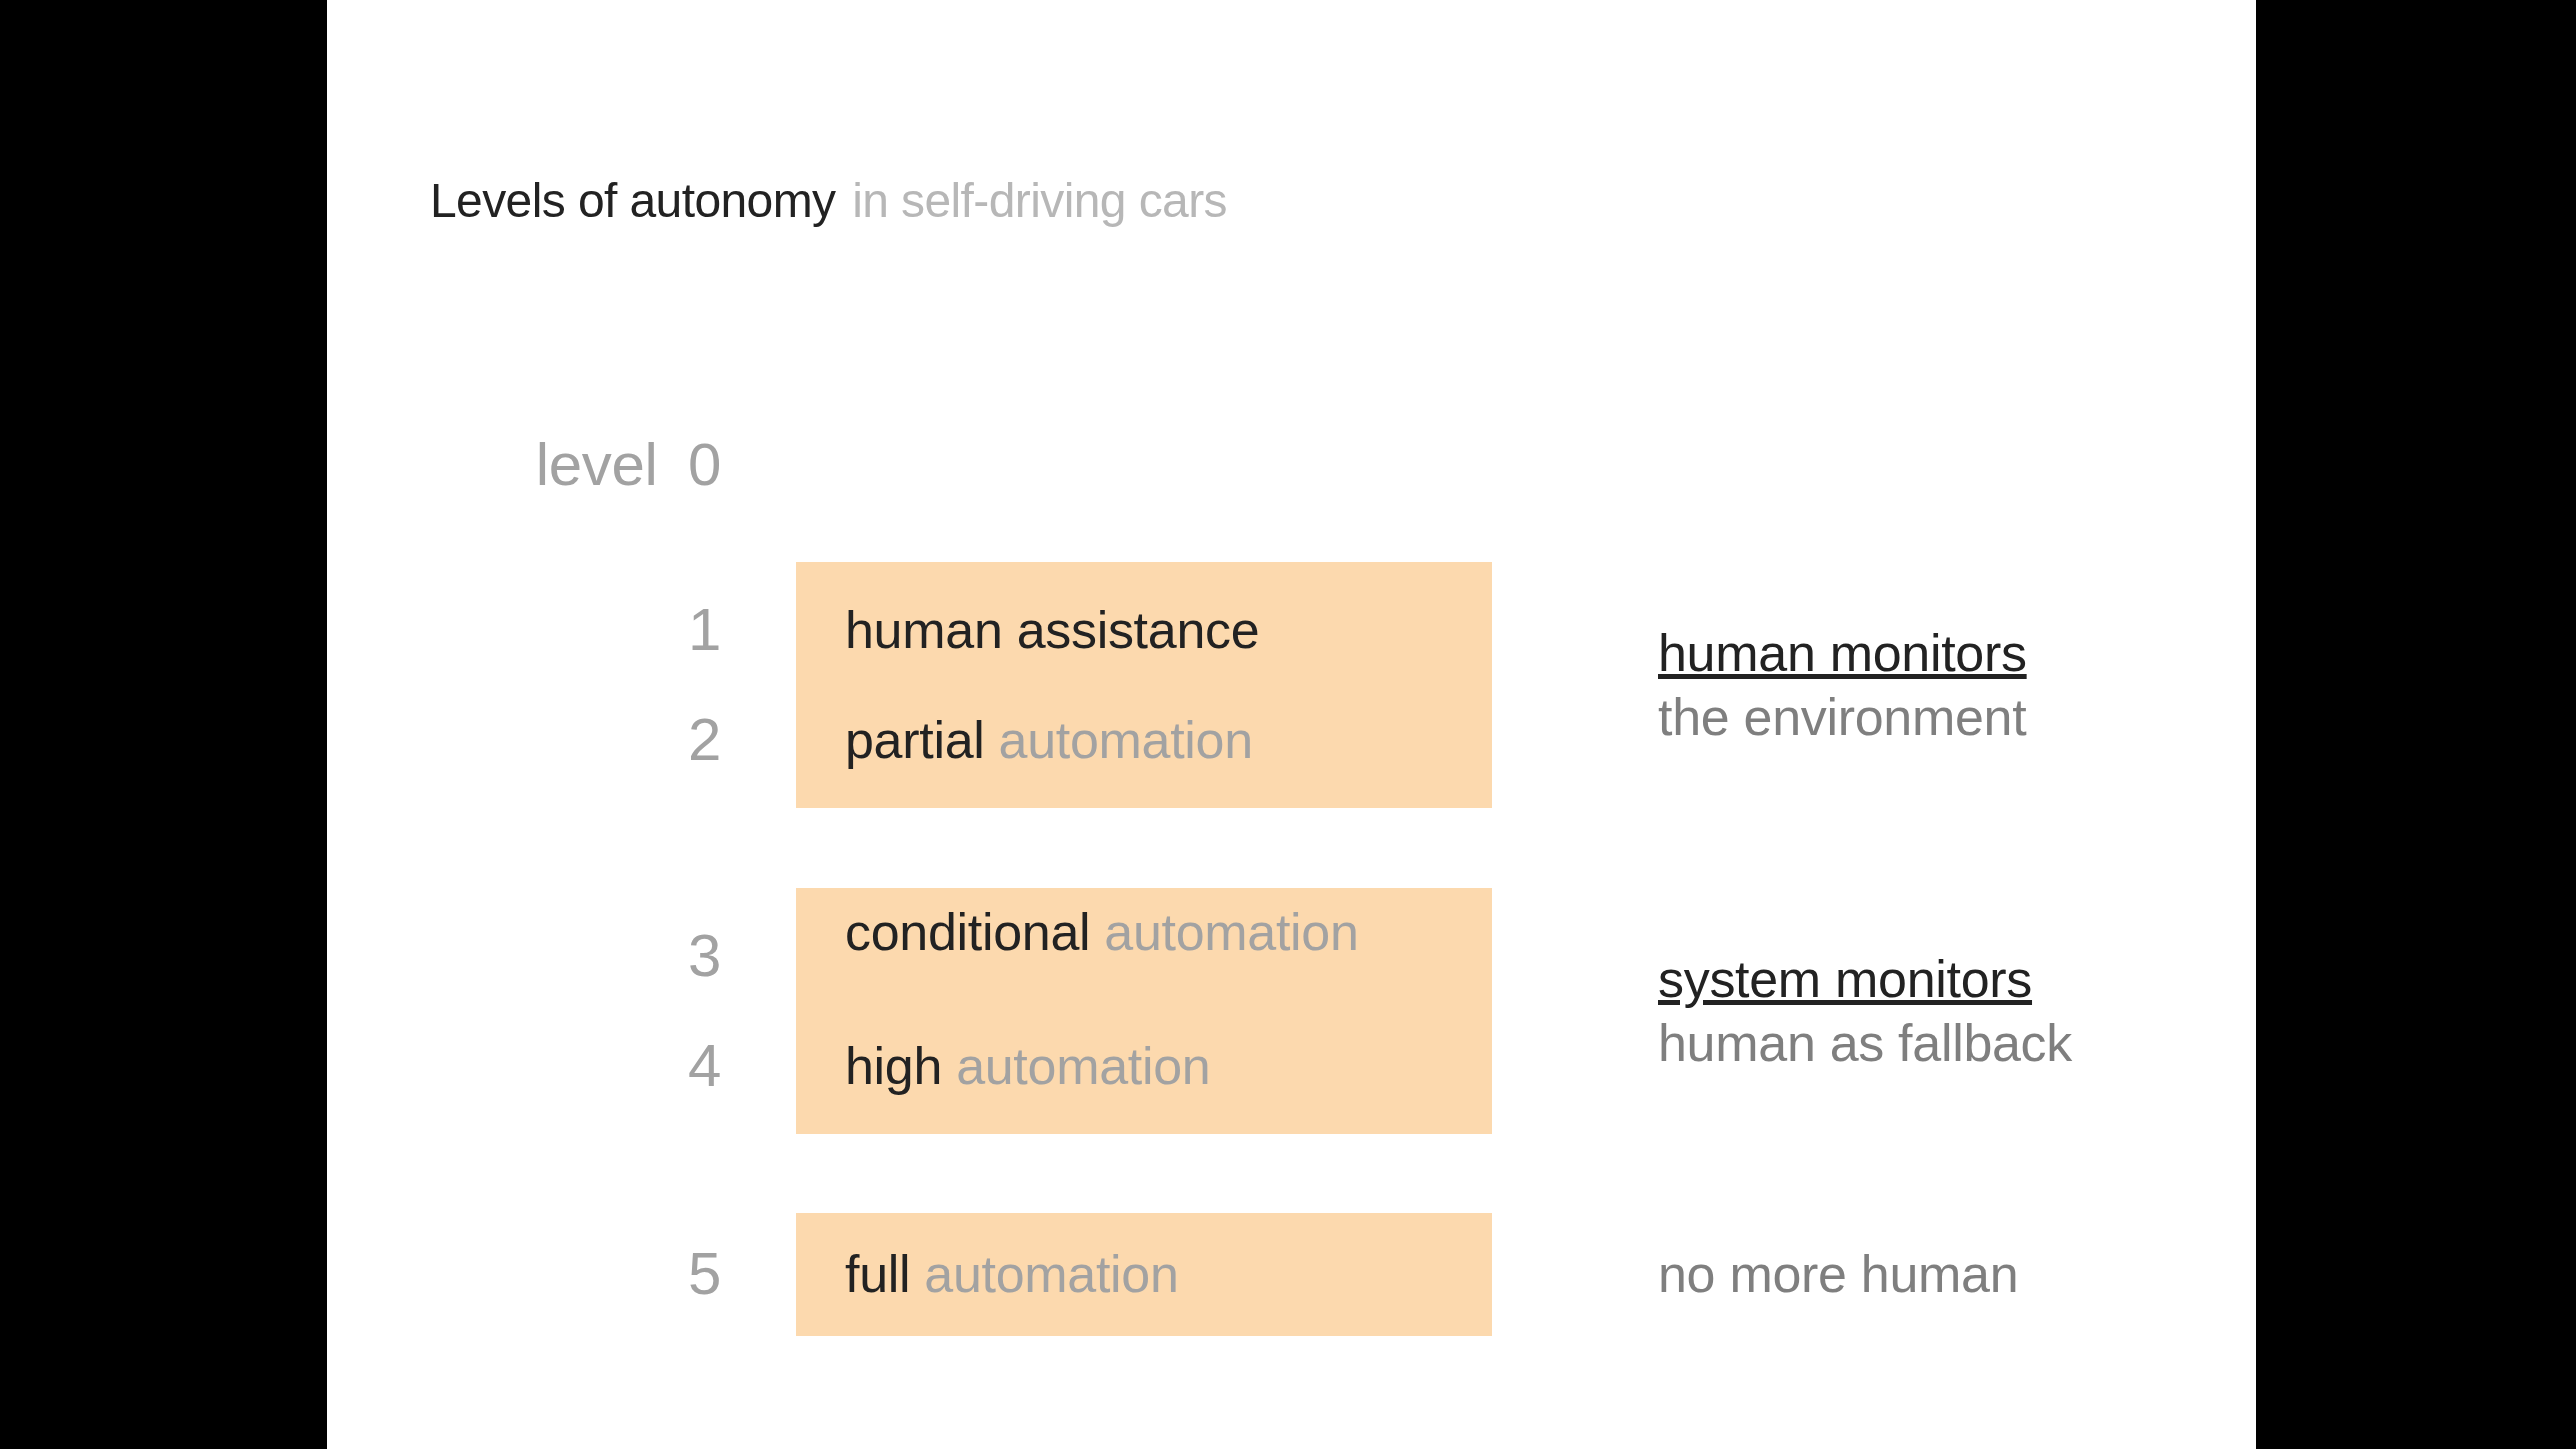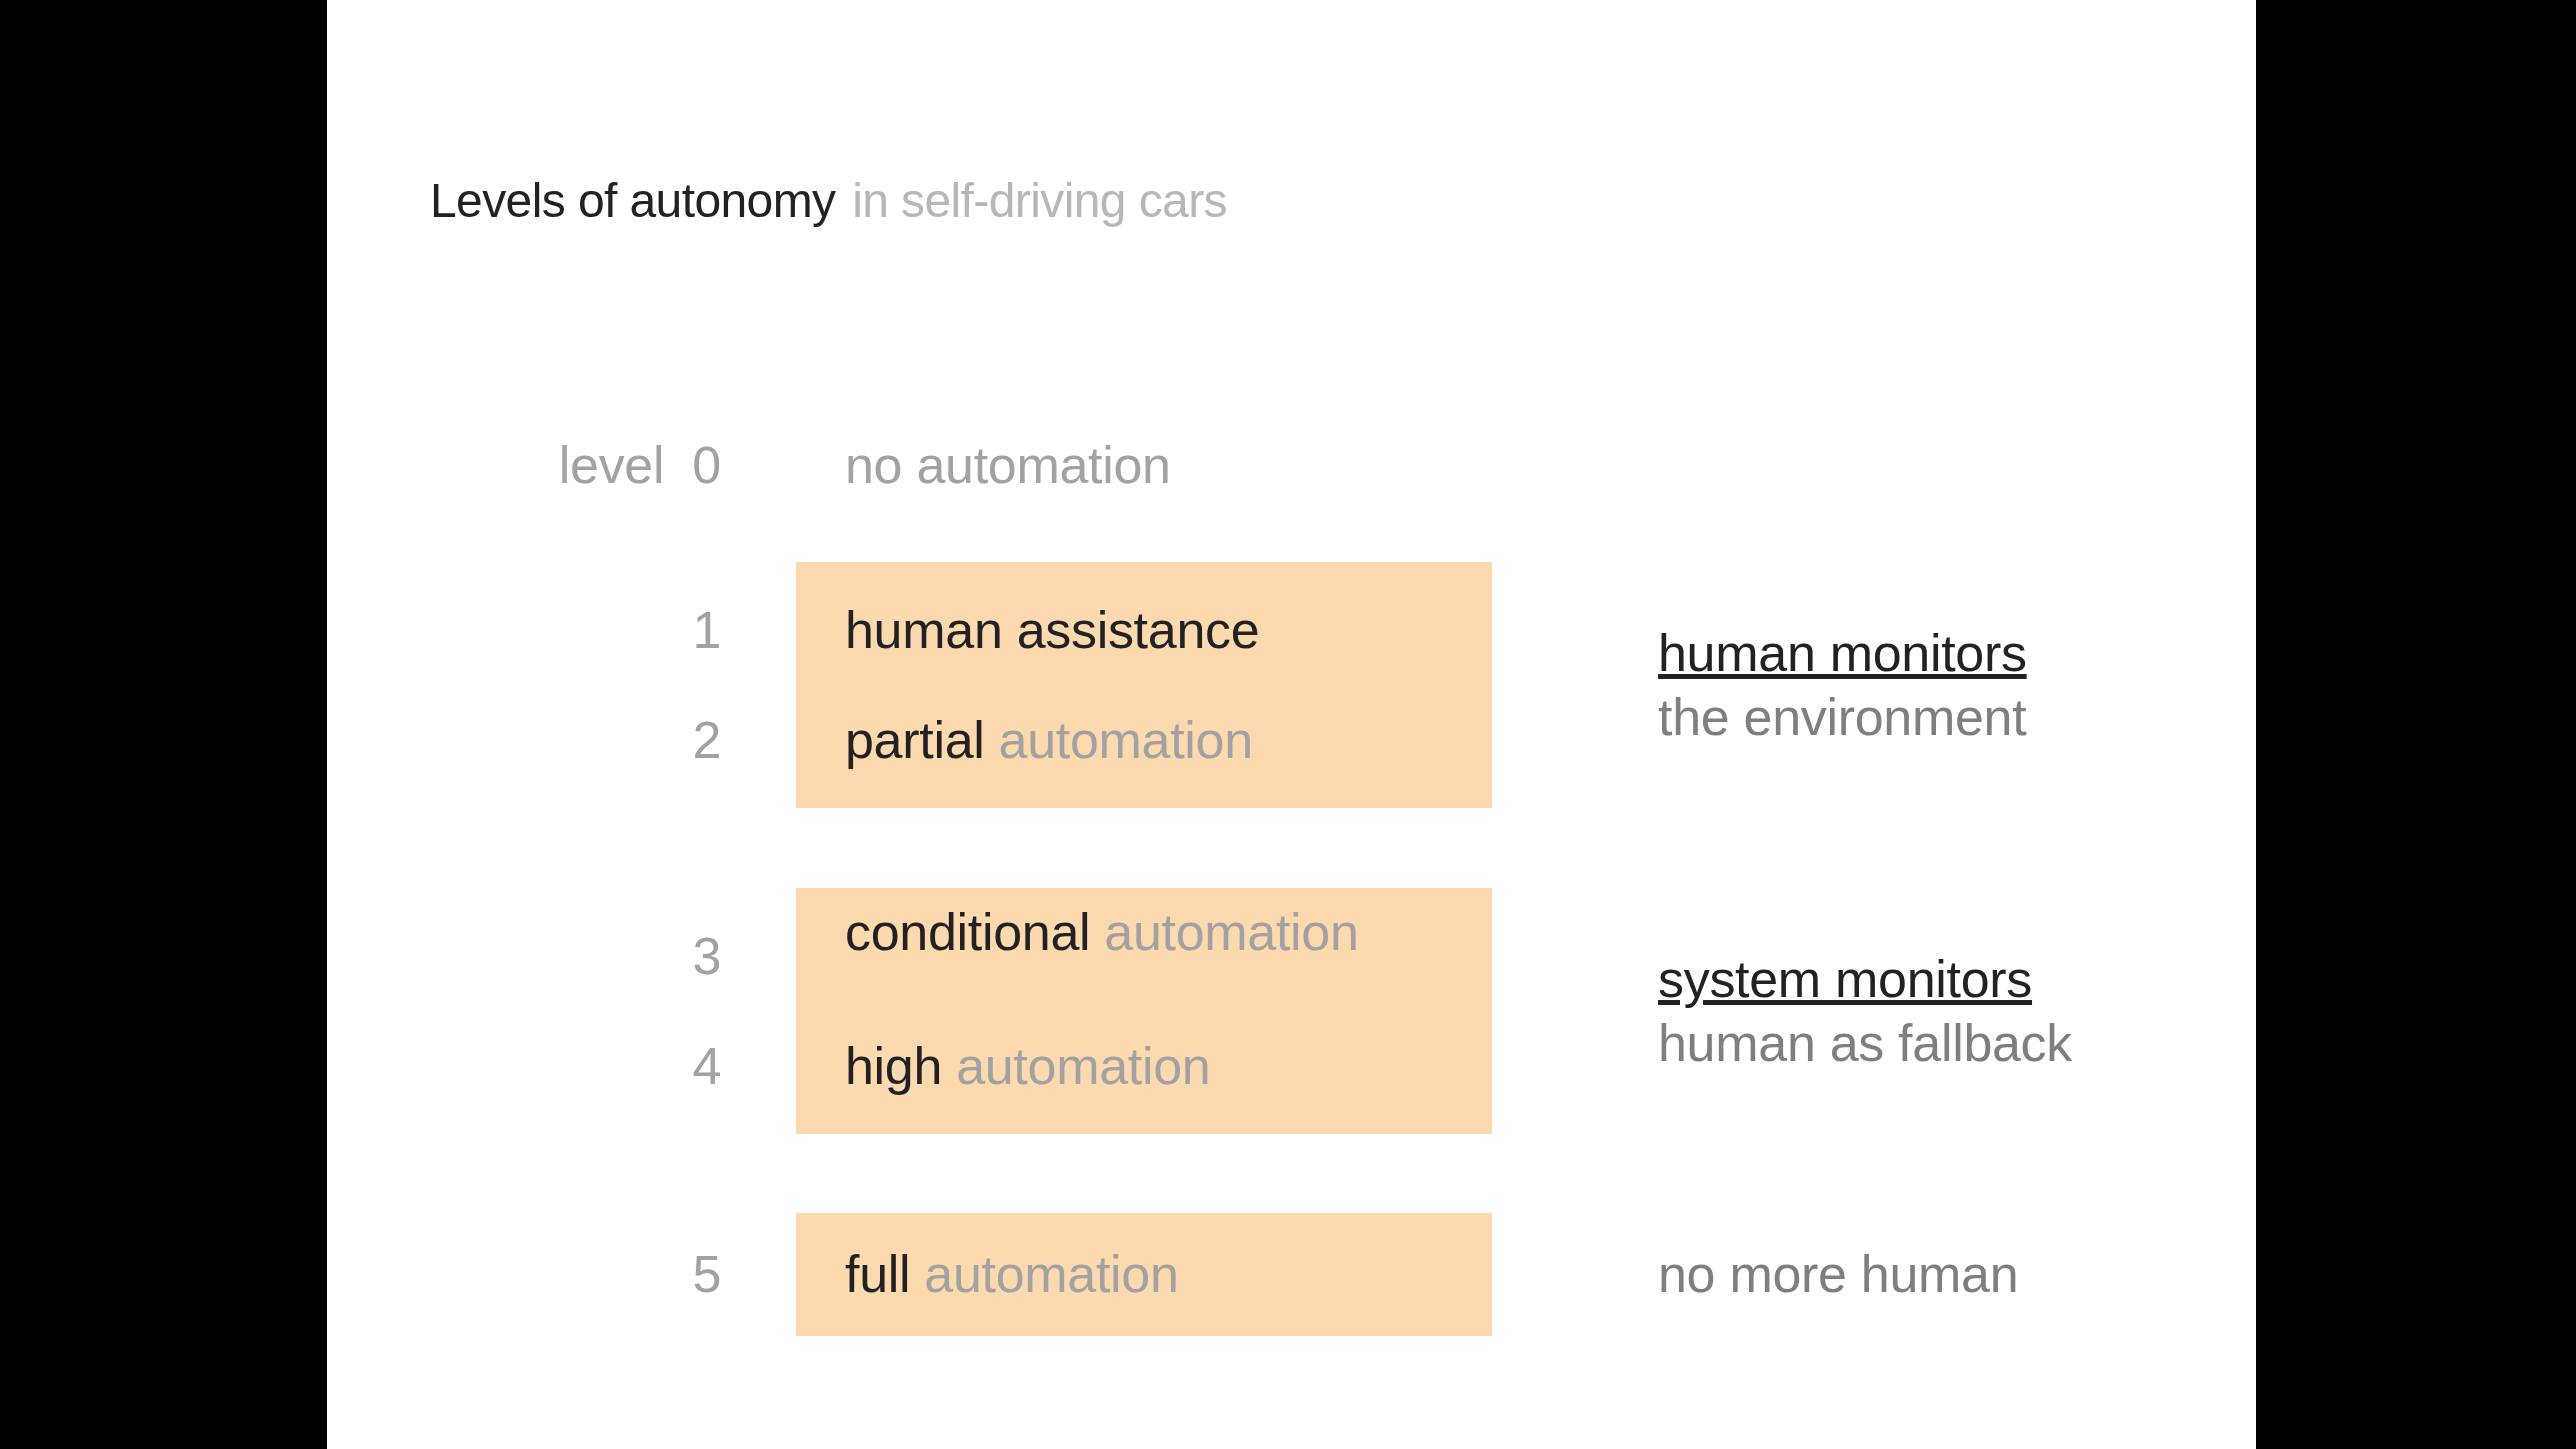--- a/index.html
+++ b/index.html
@@ -29,21 +29,21 @@
     font-size:48px;font-weight:400;line-height:64px;letter-spacing:-0.6px;
     white-space:nowrap;color:var(--dark);
   }
   .title .t-sub{color:var(--title_sub);margin-left:16.7px;}
   .hbox{position:absolute;left:469px;width:696px;background:var(--box);}
   .hbox.b1{top:562px;height:246px;}
   .hbox.b2{top:888px;height:246px;}
   .hbox.b3{top:1213px;height:123px;}
   .num{
     position:absolute;left:104px;width:290px;height:64px;
-    text-align:right;font-size:52px;line-height:64px;letter-spacing:-0.3px;
+    text-align:right;font-size:60px;line-height:64px;letter-spacing:-0.3px;
     word-spacing:14px;color:var(--muted);white-space:nowrap;
   }
   .label{
     position:absolute;left:518px;height:64px;
     font-size:52px;line-height:64px;letter-spacing:-0.3px;
     white-space:nowrap;
   }
   .label .dark{color:var(--dark);}
   .label .muted{color:var(--muted);}
   .label .dark:not(:empty) + .muted{margin-left:14px;}
@@ -63,21 +63,20 @@
 
   <div class="slide">
 
     <h1 class="title"><span class="t-main">Levels of autonomy</span><span class="t-sub">in self-driving cars</span></h1>
 
     <div class="hbox b1"></div>
     <div class="hbox b2"></div>
     <div class="hbox b3"></div>
 
     <div class="num" style="top:433px">level 0</div>
-    <div class="label" style="top:433px"><span class="dark"></span><span class="muted">no automation</span></div>
 
     <div class="num" style="top:598px">1</div>
     <div class="label" style="top:598px"><span class="dark">human assistance</span><span class="muted"></span></div>
 
     <div class="num" style="top:708px">2</div>
     <div class="label" style="top:708px"><span class="dark">partial</span><span class="muted">automation</span></div>
 
     <div class="num" style="top:924px">3</div>
     <div class="label" style="top:900px"><span class="dark">conditional</span><span class="muted">automation</span></div>
 

